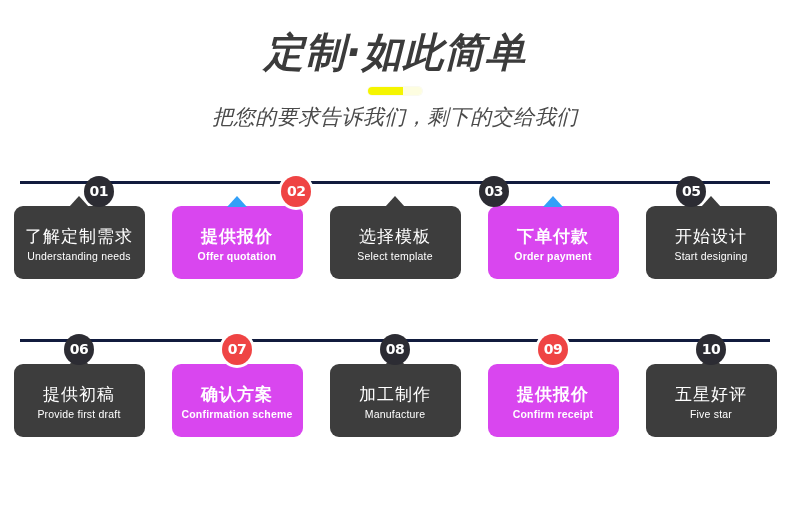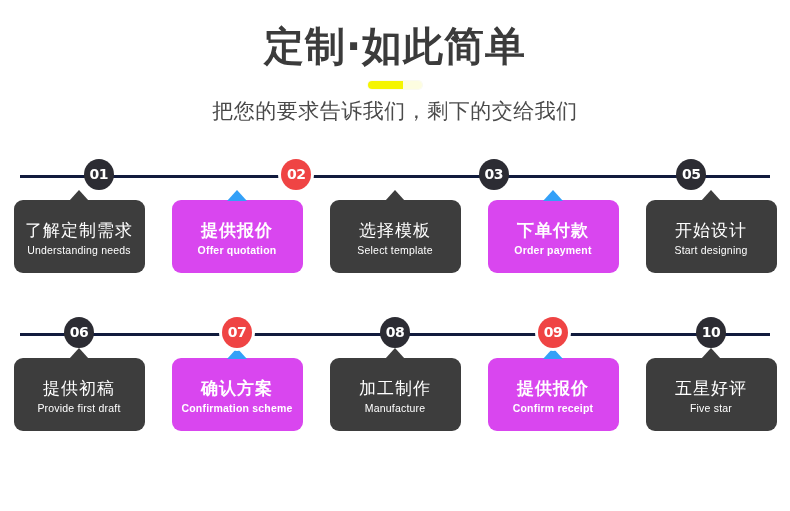--- a/index.html
+++ b/index.html
@@ -13,22 +13,23 @@
 
   body {
     background: #ffffff;
     font-family: "Liberation Sans", "DejaVu Sans", sans-serif;
     position: relative;
   }
 
   
   .header {
     width: 790px;
-    padding-top: 20px;
+    padding-top: 26px;
     text-align: center;
+    font-style: italic;
   }
 
   .page-title {
     font-size: 40px;
     line-height: 52px;
     font-weight: bold;
     color: #3b3b3b;
     letter-spacing: 1px;
     font-family: "DejaVu Sans", "Liberation Sans", sans-serif;
   }
@@ -70,21 +71,21 @@
     left: 20px;
     right: 20px;
     top: 20px;
     height: 3px;
     background: #111b3d;
   }
 
   .badges {
     position: absolute;
     left: 0; right: 0;
-    top: 3px;
+    top: 14px;
     height: 32px;
     display: flex;
     text-align: center;
   }
 
   .badge-slot {
     flex: 1 1 0;
     display: flex;
     align-items: center;
     justify-content: center;

